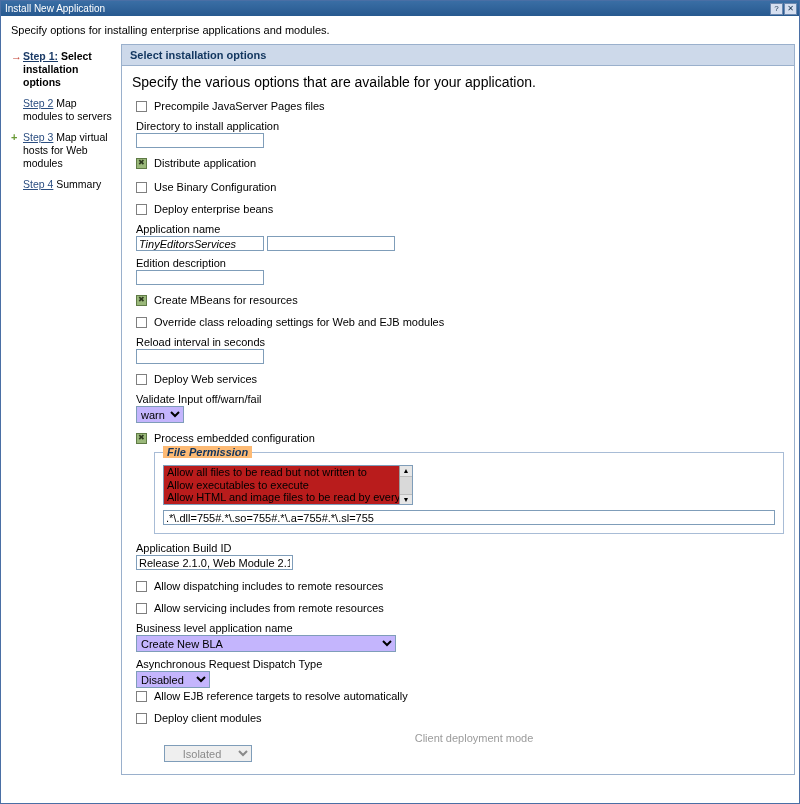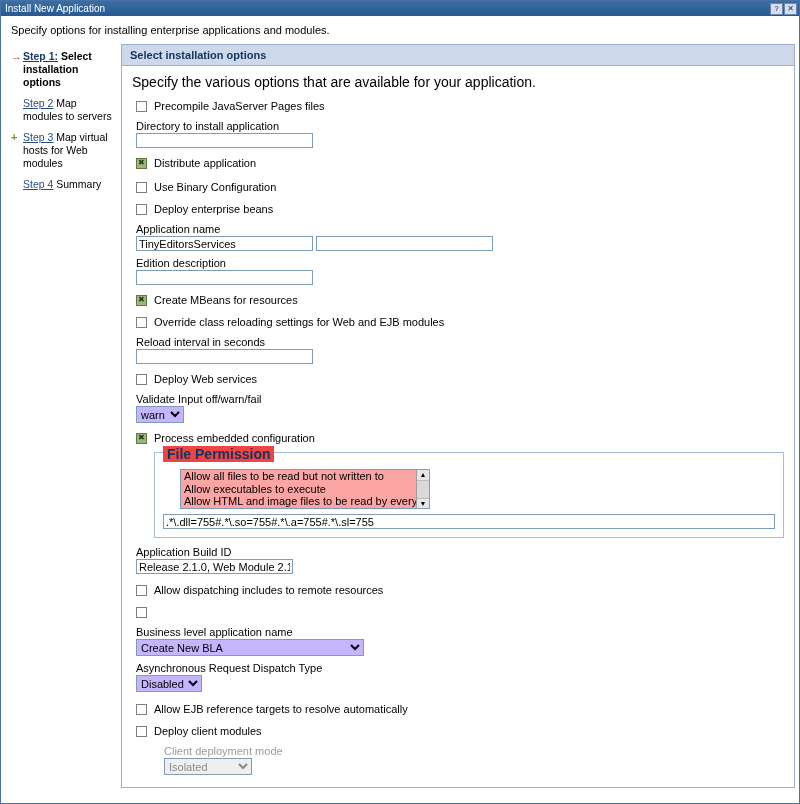--- a/index.html
+++ b/index.html
@@ -163,57 +163,57 @@
   }
   input.txt {
     border: 1px solid #7f9db9;
     background: #ffffff;
     font-family: "Liberation Sans", sans-serif;
     font-size: 11px;
     height: 15px;
     box-sizing: border-box;
     padding: 0 2px;
   }
-  .w155 { width: 177px; }
+  .w155 { width: 128px; font-style: italic; }
   .w610 { width: 612px; }
   select.sel {
     border: 1px solid #7f9db9;
     background: #c4b5fd;
     font-family: "Liberation Sans", sans-serif;
     font-size: 11px;
     height: 17px;
     box-sizing: border-box;
   }
   
   .fp-box {
     border: 1px solid #a8bcd6;
     margin: 6px 0 8px 18px;
     padding: 0 8px 8px 8px;
     position: relative;
   }
   .fp-title {
     position: relative;
     top: -7px;
-    background: #ef4444;
+    background: #fdba74;
     display: inline-block;
     padding: 0 4px;
     color: #11355e;
     font-weight: bold;
-    font-size: 14px;
+    font-size: 11px;
+    font-style: italic;
   }
   .fp-list {
     border: 1px solid #7f9db9;
     width: 248px;
     height: 38px;
     overflow: hidden;
     font-size: 11px;
-    background: #fca5a5;
+    background: #b91c1c;
     margin-bottom: 5px;
     position: relative;
-    margin-left: 17px;
   }
   .fp-list .opt {
     padding: 0 3px;
     line-height: 12.5px;
     white-space: nowrap;
   }
   .fp-scroll {
     position: absolute;
     right: 0;
     top: 0;
@@ -237,21 +237,21 @@
     width: 100%;
     border-bottom: none;
     border-top: 1px solid #bdbdbd;
     box-sizing: border-box;
   }
   .disabled-label { color: #9b9b9b; }
   select.sel.disabled {
     color: #8a8a8a;
     background: #efefef;
   }
-  .indent-2 { margin-left: 28px; }
+  .indent-2 { margin-left: 28px; text-align: center; }
 </style>
 </head>
 <body>
 
 <div class="window">
 
   <div class="titlebar">
     <span class="title">Install New Application</span>
     <span class="btns">
       <span class="tbtn">?</span>
@@ -369,33 +369,34 @@
         <div class="field-label">Application Build ID</div>
         <input class="txt" style="width: 157px;" value="Release 2.1.0, Web Module 2.1.0">
 
         <div class="row" style="margin-top:8px">
           <span class="cb"></span>
           <span class="cb-label">Allow dispatching includes to remote resources</span>
         </div>
 
         <div class="row" style="margin-top:6px">
           <span class="cb"></span>
+          <span class="cb-label">Allow servicing includes from remote resources</span>
         </div>
 
         <div class="field-label">Business level application name</div>
-        <select class="sel" style="width:228px">
+        <select class="sel" style="width:260px">
           <option>Create New BLA</option>
         </select>
 
         <div class="field-label">Asynchronous Request Dispatch Type</div>
-        <select class="sel" style="width:66px">
+        <select class="sel" style="width:74px">
           <option>Disabled</option>
         </select>
 
-        <div class="row" style="margin-top:9px">
+        <div class="row" style="">
           <span class="cb"></span>
           <span class="cb-label">Allow EJB reference targets to resolve automatically</span>
         </div>
 
         <div class="row" style="margin-top:6px">
           <span class="cb"></span>
           <span class="cb-label">Deploy client modules</span>
         </div>
 
         <div class="field-label indent-2 disabled-label">Client deployment mode</div>

